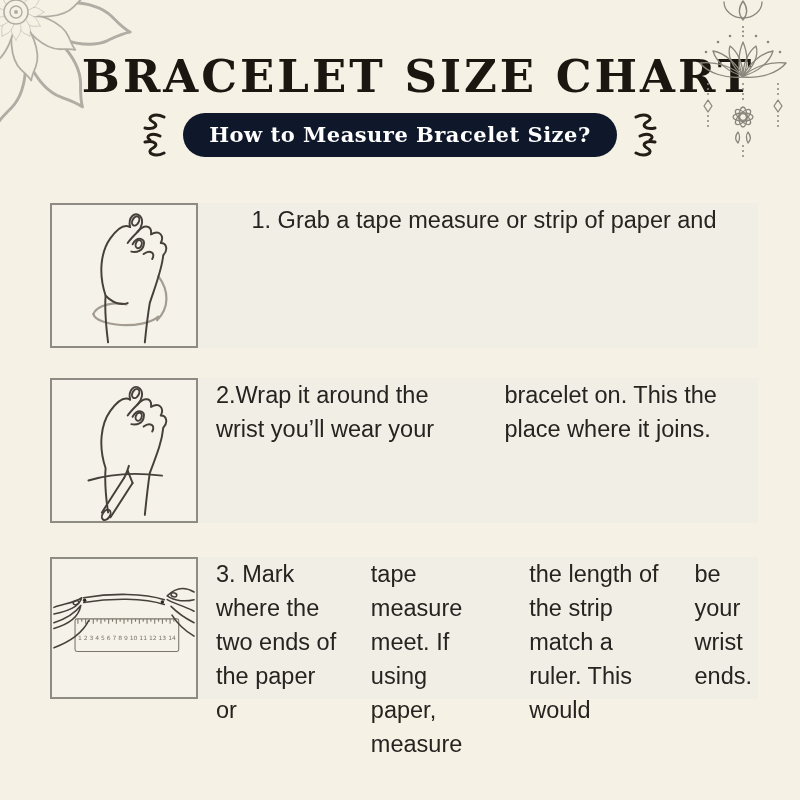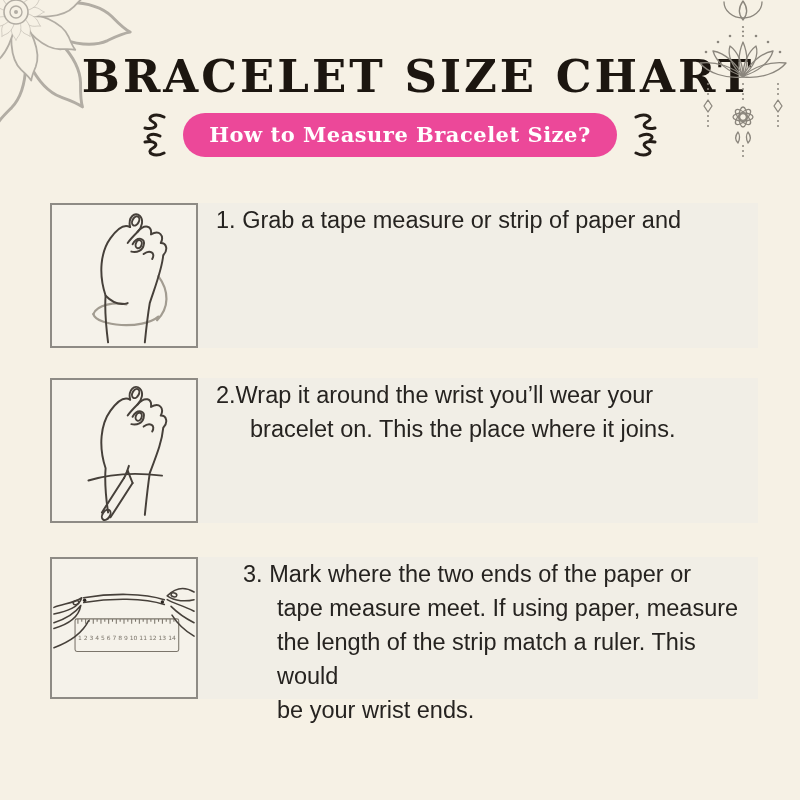--- a/index.html
+++ b/index.html
@@ -17,42 +17,42 @@
   
   .title {
     margin-top:50px; text-align:center;
     font-family:"DejaVu Serif", serif; font-weight:700;
     font-size:45px; letter-spacing:3px; color:#1c1610;padding-left:36px;
   }
   .badge-row {
     margin-top:9px; display:flex; justify-content:center; align-items:center; gap:15px;
   }
   .pill {
-    background:#ec4899; color:#ffffff;
+    background:#0f172a; color:#ffffff;
     font-family:"DejaVu Serif", serif; font-weight:700;
     font-size:21px; letter-spacing:0.5px;
     padding:9px 26px 10px; border-radius:24px;text-align:center;
   }
   .squiggle { width:34px; height:46px; }
 
   
   .steps { margin:45px 42px 0 50px; }
   .step-row {
     display:flex; align-items:stretch;
     background:#f1eee6; height:145px; margin-bottom:30px;
   }
   .step-row:nth-child(2) { margin-bottom:34px; }
-  .step-row:nth-child(3) { height:142px; margin-bottom:15px;gap:27px; }
+  .step-row:nth-child(3) { height:142px; margin-bottom:15px; }
   .step-illustration {
     flex:none; width:148px; background:#f5f2ea;
     border:2px solid #8e8b85; display:flex; align-items:center; justify-content:center;
   }
   .step-illustration svg { width:100%; height:100%; }
   .step-text {
-    flex:1; display:flex; flex-direction:column; justify-content:flex-start;
+    flex:1; display:flex; flex-direction:row; justify-content:center;
     padding:0 6px 0 18px;
     font-size:23.5px; line-height:34px; color:#262320;
   }
   .step-line.cont { padding-left:34px; }
 
   
   .footer { margin-top:31px; text-align:center; }
   .footer-note {
     display:inline-block; font-weight:700; font-size:23px;
     letter-spacing:-0.2px; color:#17130e;

